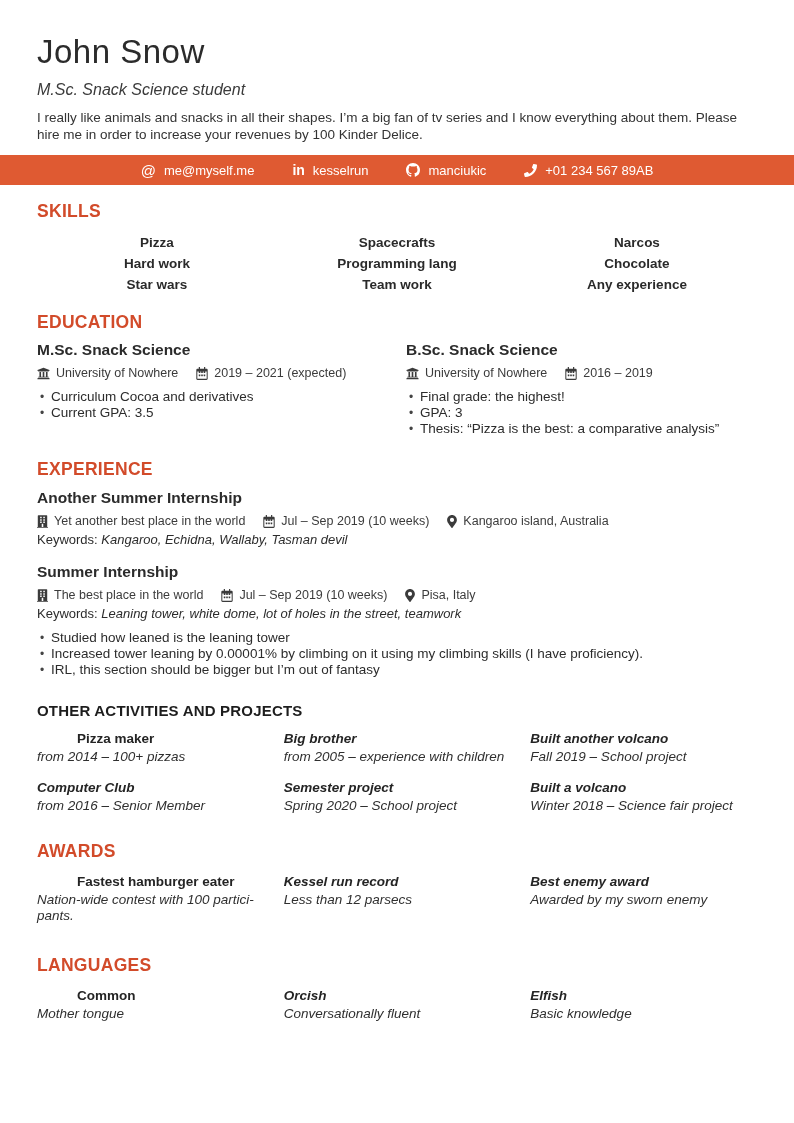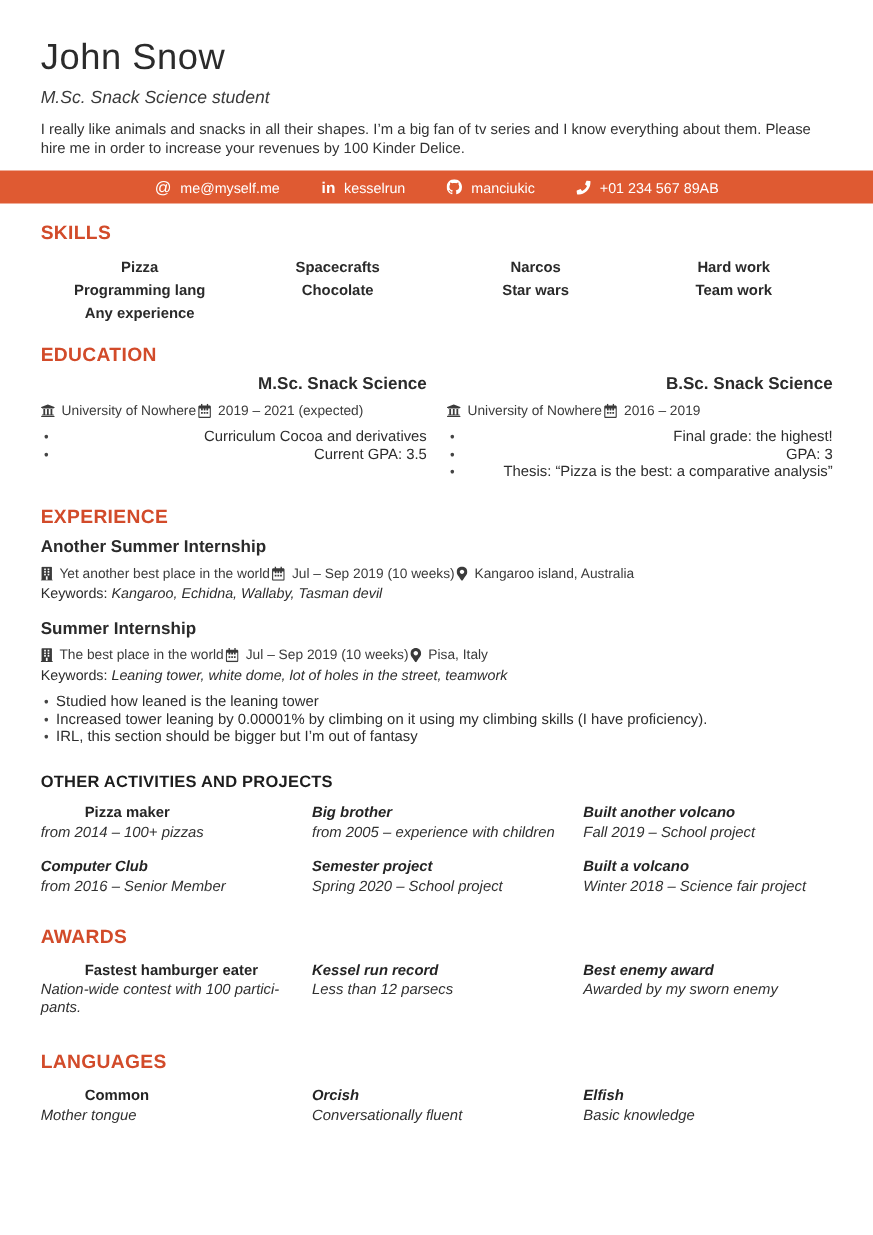--- a/index.html
+++ b/index.html
@@ -33,29 +33,29 @@
 
   
   .main { padding: 0 37px; }
   .sec-h {
     font-size: 17.5px; font-weight: bold; color: #d24b2a; letter-spacing: 0.3px;
   }
   .sec-h-black { font-size: 15px; font-weight: bold; color: #1d1d1d; letter-spacing: 0.2px; }
 
   .section-skills { margin-top: 16px; }
   .skills-grid {
-    display: grid; grid-template-columns: repeat(4, 1fr);
+    display: grid; grid-template-columns: repeat(3, 1fr);
     row-gap: 6px; margin-top: 13px;
     text-align: center; font-weight: bold; font-size: 13.5px; color: #2a2a2a;
   }
 
   .section-education { margin-top: 20px; }
-  .edu-grid { display: grid; grid-template-columns: 1fr 1fr; column-gap: 18px; margin-top: 8px; text-align: right; }
+  .edu-grid { display: grid; grid-template-columns: 1fr 1fr; column-gap: 18px; margin-top: 8px; }
   .entry-title { font-size: 15.5px; font-weight: bold; color: #2b2b2b; }
-  .detail-row { display: flex; align-items: center; gap: 2px; margin-top: 7px; font-size: 12.5px; color: #3b3b3b; flex-wrap: nowrap; white-space: nowrap; }
+  .detail-row { display: flex; align-items: center; gap: 18px; margin-top: 7px; font-size: 12.5px; color: #3b3b3b; flex-wrap: nowrap; white-space: nowrap; }
   .detail-chunk { display: flex; align-items: center; gap: 6px; }
   .detail-chunk svg { fill: #3b3b3b; display: block; }
 
   .bullets { margin-top: 9px; }
   .bullet { position: relative; padding-left: 14px; font-size: 13.5px; line-height: 16px; color: #2c2c2c; }
   .bullet::before { content: "•"; position: absolute; left: 3px; top: 0; font-size: 12px; color: #444; }
 
   .section-experience { margin-top: 22px; }
   .exp-entry { margin-top: 9px; }
   .exp-entry + .exp-entry { margin-top: 16px; }

